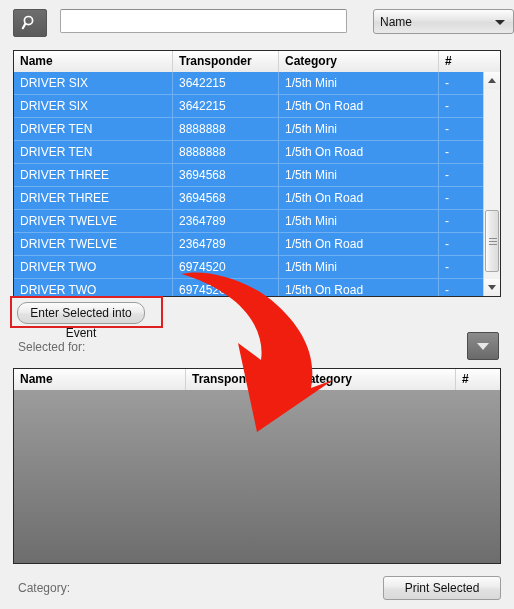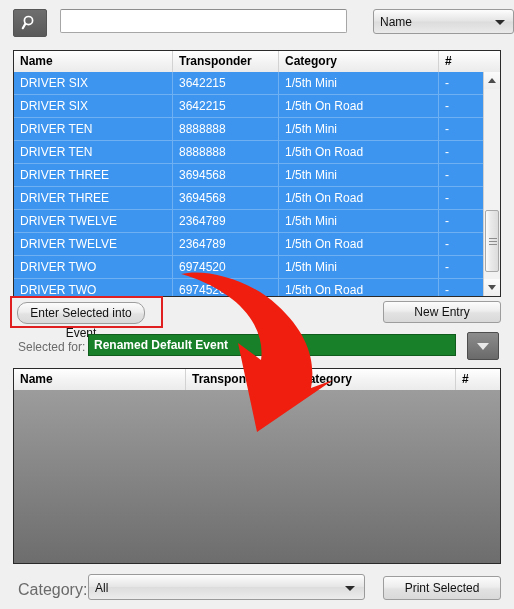--- a/index.html
+++ b/index.html
@@ -127,21 +127,21 @@
   #event-dropdown .caret{border-top-color:#e8e8e8;border-left-width:6px;border-right-width:6px;border-top-width:7px;}
 
   
   #grid-bottom{left:13px;top:368px;width:488px;height:196px;background:#8f8f8f;}
   #grid-bottom .body{
     top:21px;bottom:0;right:0;
     background:linear-gradient(#9c9c9c,#6d6d6d);
   }
 
   
-  #cat-label{position:absolute;left:18px;top:581px;font-size:16px;color:#6a6a6a;}
+  #cat-label{position:absolute;left:18px;top:581px;font-size:12px;color:#6a6a6a;}
   #cat-select{
     position:absolute;left:88px;top:574px;width:277px;height:26px;
     background:linear-gradient(#fdfdfd,#e6e6e6 48%,#dddddd 52%,#ececec);
     border:1px solid #9a9a9a;border-radius:3px;box-sizing:border-box;
   }
   #cat-select .lbl{position:absolute;left:6px;top:6px;font-size:12px;color:#111;}
   #cat-select .caret{position:absolute;right:9px;top:11px;}
 
   
   #arrow-overlay{position:absolute;left:0;top:0;width:514px;height:609px;pointer-events:none;}
@@ -246,46 +246,38 @@
             <i></i>
           </span>
       </div>
       <div class="arrow down">
           <span class="tri-down"></span>
         </div>
     </div>
   </div>
 
   <div class="btn" id="btn-enter">Enter Selected into Event</div>
-  <div class="btn" id="btn-new">New Entry</div>
   <div id="hl-rect" style="border-color: rgb(224, 32, 32);"></div>
 
   <div id="entries-label">Selected for:</div>
-  <div id="event-field">
-    <span class="txt">Renamed Default Event</span>
-  </div>
   <div id="event-dropdown">
     <span class="caret"></span>
   </div>
 
   <div id="grid-bottom" class="grid">
     <div class="hdr">
       <div class="hcell" style="left:0;width:172px;">Name</div>
       <div class="hcell" style="left:172px;width:108px;">Transponder</div>
       <div class="hcell" style="left:280px;width:162px;">Category</div>
       <div class="hcell last" style="left:442px;right:0;">#</div>
     </div>
     <div class="body" id="entries-body"></div>
   </div>
 
   <div id="cat-label">Category:</div>
-  <div id="cat-select">
-    <span class="lbl">All</span>
-    <span class="caret"></span>
-  </div>
   <div class="btn" id="btn-print">Print Selected</div>
 
   <svg id="arrow-overlay" viewBox="0 0 514 609">
     <path id="arrow-path" d="
       M 181,274
       C 205,268 249,279 277,305
       C 308,333 316,362 311,388
       L 333,380
       L 257,432
       L 238,343

